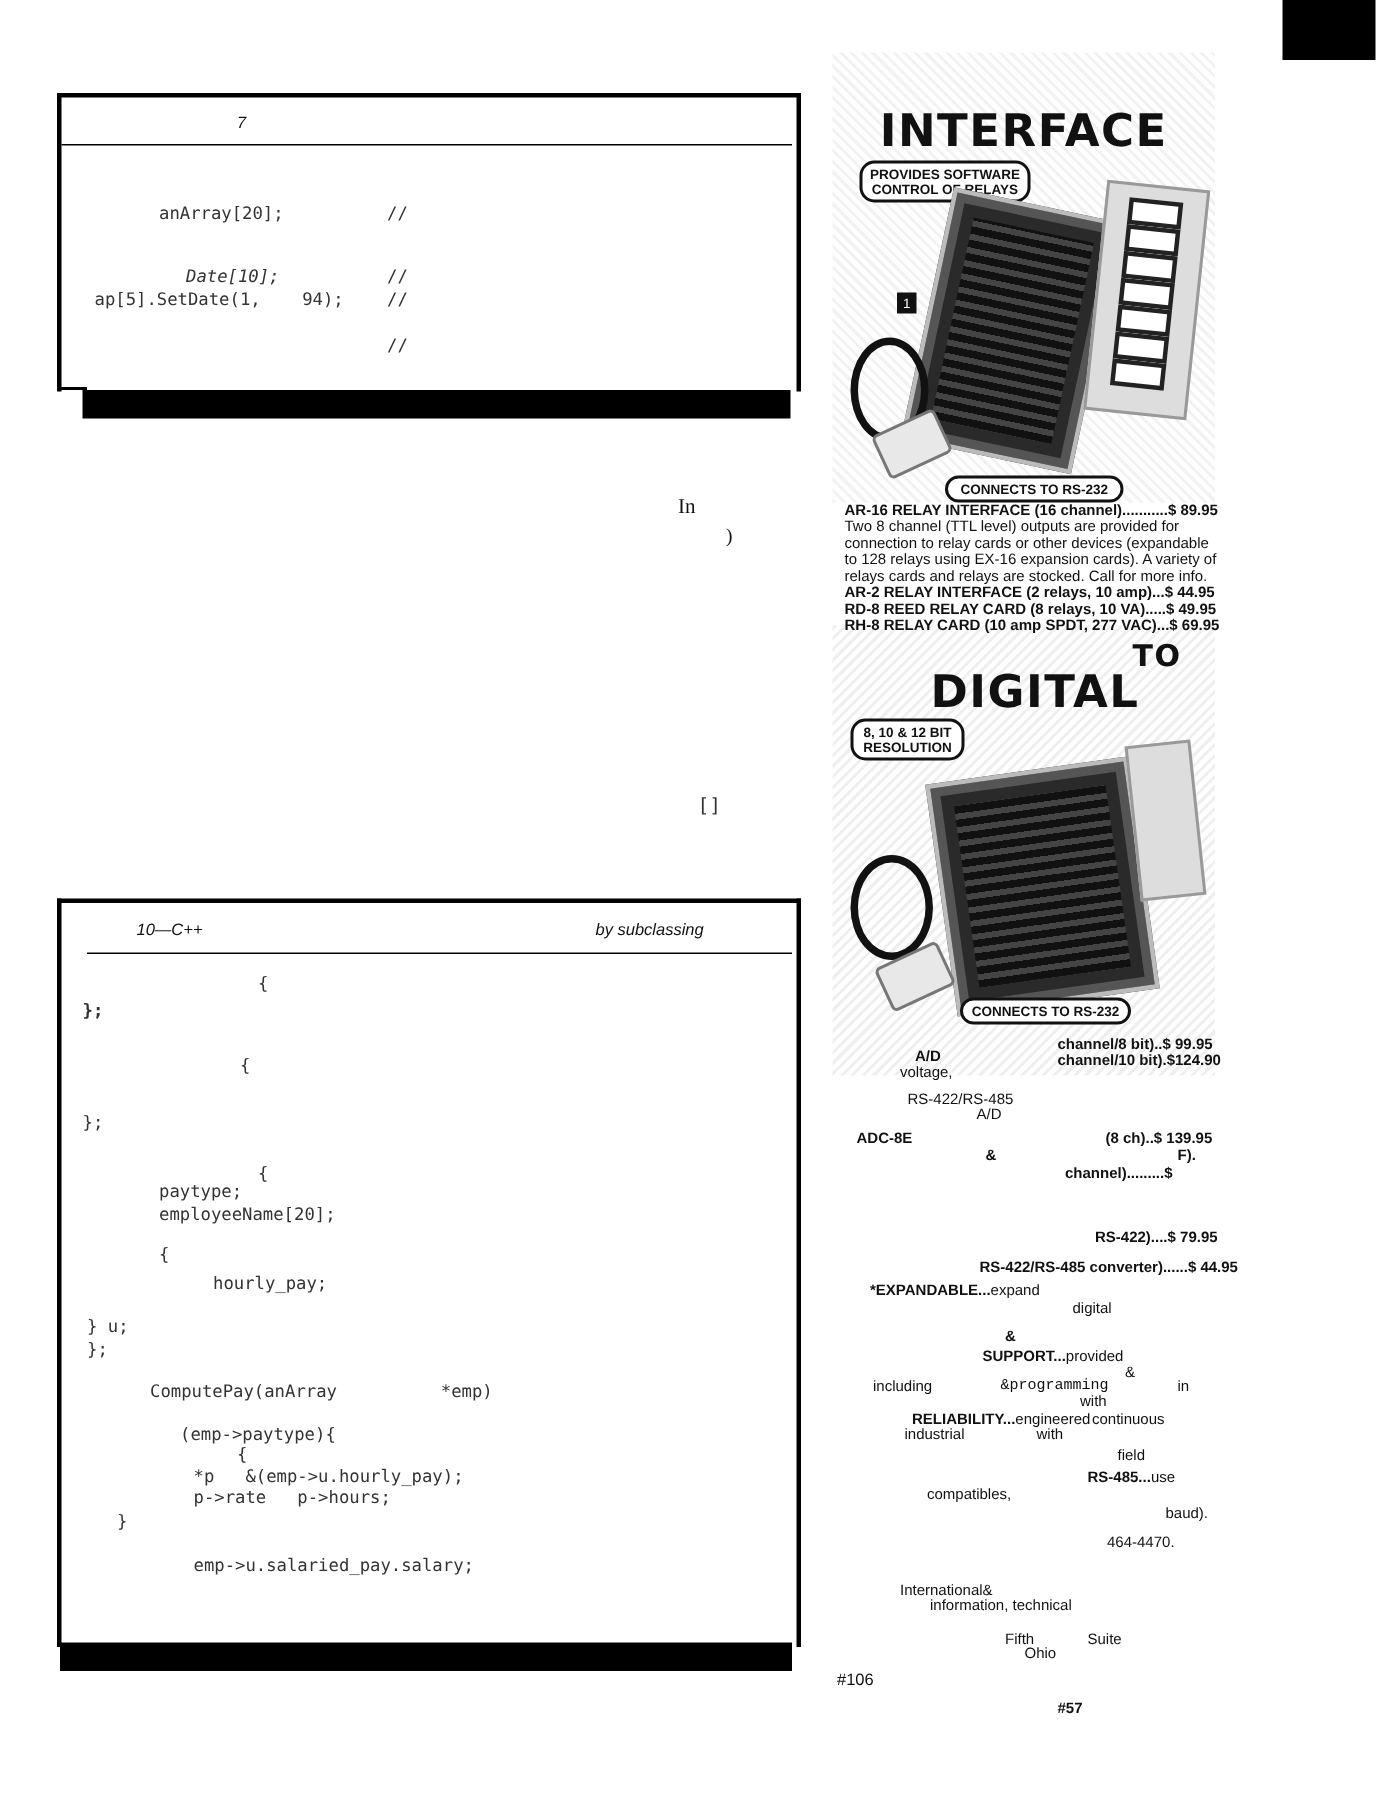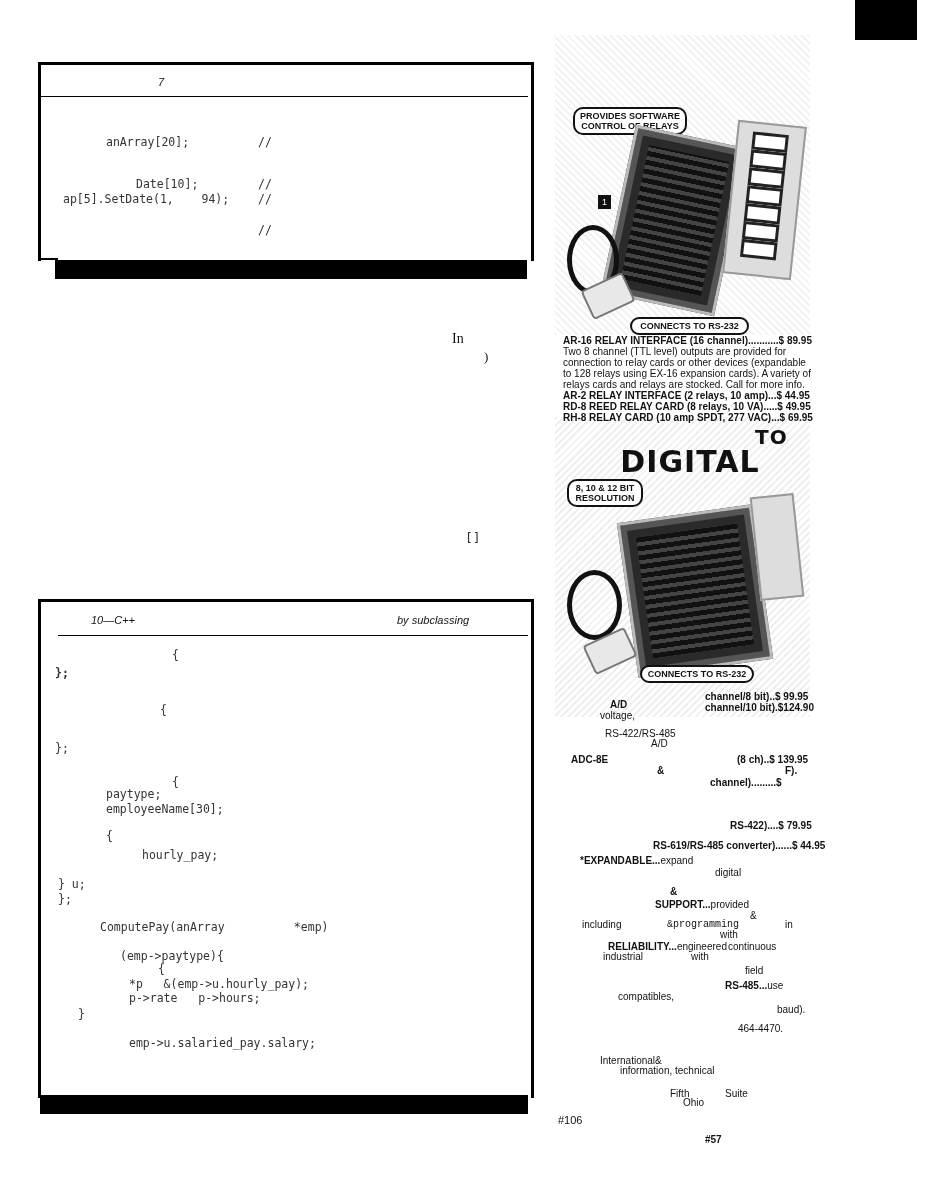--- a/index.html
+++ b/index.html
@@ -33,21 +33,21 @@
 <body>
 
 <div class="listing-box" style="left:38px;top:62px;width:490px;height:196px;"></div>
 <div class="black-bar" style="left:55px;top:260px;width:472px;height:19px;"></div>
 <div class="black-bar" style="left:38px;top:258px;width:20px;height:2px;"></div>
 <div class="listing-rule" style="left:41px;top:96px;width:487px;"></div>
 <div class="caption" style="left:158px;top:76px;font-style:italic;">7</div>
 
 <div class="abs mono" style="left:106px;top:135px;">anArray[20];</div>
 <div class="abs mono" style="left:258px;top:135px;">//</div>
-<div class="abs mono" style="left:136px;top:177px;">Date[10];</div>
+<div class="abs mono" style="left:124px;top:177px;font-style:italic;">Date[10];</div>
 <div class="abs mono" style="left:258px;top:177px;">//</div>
 <div class="abs mono" style="left:63px;top:192px;">ap[5].SetDate(1,    94);</div>
 <div class="abs mono" style="left:258px;top:192px;">//</div>
 <div class="abs mono" style="left:258px;top:223px;">//</div>
 
 <div class="abs serif" style="left:452px;top:331px;font-size:14px;">In</div>
 <div class="abs serif" style="left:484px;top:349px;font-size:13px;">)</div>
 <div class="abs mono" style="left:465px;top:531px;font-size:13px;">[]</div>
 
 <div class="listing-box" style="left:38px;top:599px;width:490px;height:496px;"></div>
@@ -55,37 +55,38 @@
 <div class="listing-rule" style="left:58px;top:635px;width:470px;"></div>
 <div class="caption" style="left:91px;top:614px;font-size:11px;font-style:italic;">10—C++</div>
 <div class="caption" style="left:397px;top:614px;font-size:11px;font-style:italic;">by subclassing</div>
 
 <div class="abs mono" style="left:172px;top:648px;">{</div>
 <div class="abs mono" style="left:55px;top:666px;font-weight:bold;">};</div>
 <div class="abs mono" style="left:160px;top:703px;">{</div>
 <div class="abs mono" style="left:55px;top:741px;">};</div>
 <div class="abs mono" style="left:172px;top:775px;">{</div>
 <div class="abs mono" style="left:106px;top:787px;">paytype;</div>
-<div class="abs mono" style="left:106px;top:802px;">employeeName[30];</div>
+<div class="abs mono" style="left:106px;top:802px;">employeeName[20];</div>
 <div class="abs mono" style="left:106px;top:829px;">{</div>
 <div class="abs mono" style="left:142px;top:848px;">hourly_pay;</div>
 <div class="abs mono" style="left:58px;top:877px;">} u;</div>
 <div class="abs mono" style="left:58px;top:892px;">};</div>
 <div class="abs mono" style="left:100px;top:920px;">ComputePay(anArray          *emp)</div>
 <div class="abs mono" style="left:120px;top:949px;">(emp-&gt;paytype){</div>
 <div class="abs mono" style="left:158px;top:962px;">{</div>
 <div class="abs mono" style="left:129px;top:977px;">*p   &amp;(emp-&gt;u.hourly_pay);</div>
 <div class="abs mono" style="left:129px;top:991px;">p-&gt;rate   p-&gt;hours;</div>
 <div class="abs mono" style="left:78px;top:1007px;">}</div>
 <div class="abs mono" style="left:129px;top:1036px;">emp-&gt;u.salaried_pay.salary;</div>
 
 <div class="ad">
   <div class="ad-noise-top"></div>
   <div class="ad-noise-mid"></div>
 
+  <div class="headline" style="left:0;top:38px;width:255px;font-size:30px;">INTERFACE</div>
   <div class="pill" style="left:18px;top:72px;width:100px;">PROVIDES SOFTWARE CONTROL OF RELAYS</div>
 
   <div class="board" style="left:62px;top:100px;width:110px;height:165px;transform:rotate(12deg);">
       <div class="chips"></div>
     </div>
   <div class="relayboard" style="left:175px;top:88px;width:65px;height:150px;transform:rotate(6deg);">
     <div class="relay" style="top:8px;"></div>
       <div class="relay" style="top:26px;"></div>
       <div class="relay" style="top:44px;"></div>
       <div class="relay" style="top:62px;"></div>
@@ -133,21 +134,21 @@
   <div class="adtext" style="left:45px;top:675px;">voltage,</div>
   <div class="adtext" style="left:50px;top:693px;">RS-422/RS-485</div>
   <div class="adtext" style="left:96px;top:703px;">A/D</div>
   <div class="adtext b" style="left:16px;top:719px;">ADC-8E</div>
   <div class="adtext b" style="left:182px;top:719px;">(8 ch)..$ 139.95</div>
   <div class="adtext b" style="left:102px;top:730px;">&amp;</div>
   <div class="adtext b" style="left:230px;top:730px;">F).</div>
   <div class="adtext b" style="left:155px;top:742px;">channel).........$</div>
 
   <div class="adtext b" style="left:175px;top:785px;">RS-422)....$ 79.95</div>
-  <div class="adtext b" style="left:98px;top:805px;">RS-619/RS-485 converter)......$ 44.95</div>
+  <div class="adtext b" style="left:98px;top:805px;">RS-422/RS-485 converter)......$ 44.95</div>
   <div class="adtext" style="left:25px;top:820px;">
     <span class="b">*EXPANDABLE...</span><span>expand</span>
   </div>
   <div class="adtext" style="left:160px;top:832px;">digital</div>
   <div class="adtext b" style="left:115px;top:851px;">&amp;</div>
   <div class="adtext" style="left:100px;top:864px;">
     <span class="b">SUPPORT...</span><span>provided</span>
   </div>
   <div class="adtext" style="left:195px;top:875px;">&amp;</div>
   <div class="adtext" style="left:27px;top:884px;">including</div>

